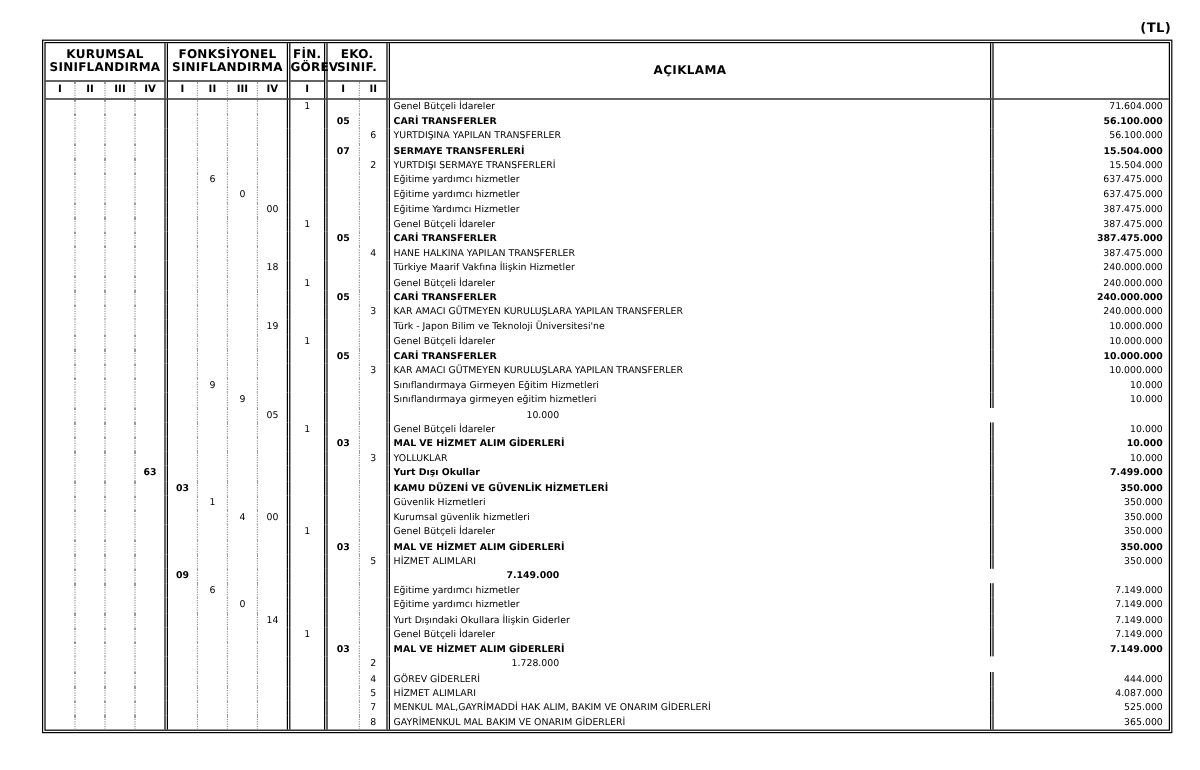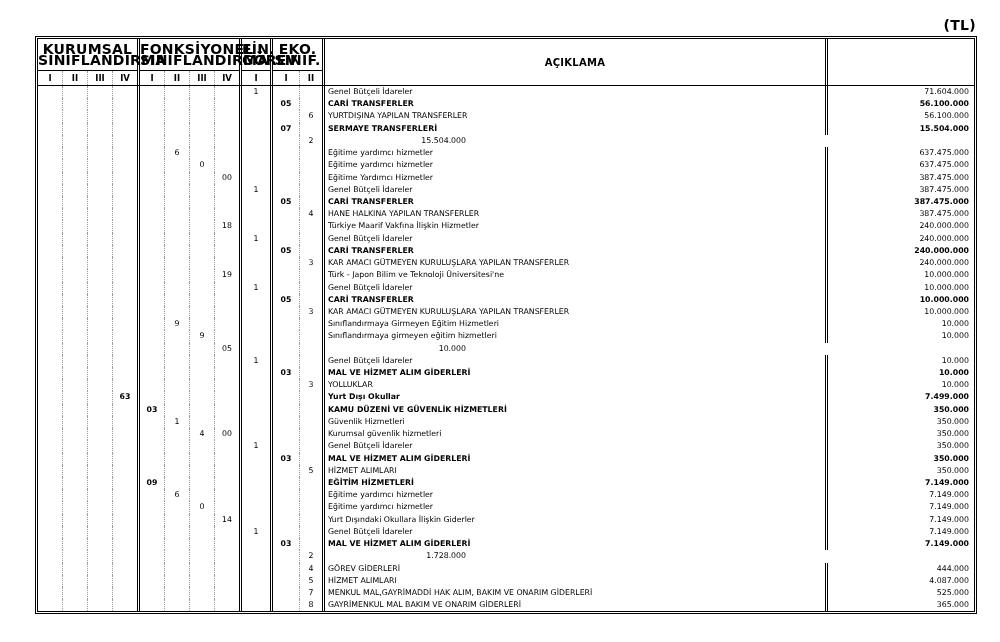--- a/index.html
+++ b/index.html
@@ -1,36 +1,36 @@
 <!DOCTYPE html>
 <html><head>
 <meta charset="utf-8">
 <style>
   html,body{margin:0;padding:0;background:#fff;}
   body{width:1000px;height:642px;overflow:hidden;color:#000;
        font-family:"DejaVu Sans","Liberation Sans",sans-serif;}
   .sheet{position:relative;padding-top:17px;padding-left:35px;}
-  .tl-label{width:942px;text-align:right;font-size:14px;font-weight:bold;
+  .tl-label{width:942px;text-align:right;font-size:11px;font-weight:bold;
             letter-spacing:.3px;margin-bottom:3px;padding-right:1px;box-sizing:border-box;}
   .budget-table{width:942px;border:3px double #000;box-sizing:border-box;background:#fff;}
 
   
   .g{flex:0 0 auto;box-sizing:border-box;display:flex;}
   .g-kur{width:99px;}
   .g-fon{width:102px;border-left:3px double #000;}
   .g-fin{width:31px;border-left:3px double #000;}
   .g-eko{width:52px;border-left:3px double #000;}
   .g-desc{width:503px;border-left:3px double #000;}
   .g-val{width:149px;border-left:3px double #000;align-items:center;}
 
   
   .head{display:flex;border-bottom:1px solid #000;}
   .hcol{display:block;}
   .titlebox{height:31px;border-bottom:1px solid #000;display:flex;flex-direction:column;
-            justify-content:center;text-align:center;font-weight:bold;font-size:14px;
+            justify-content:center;text-align:center;font-weight:bold;font-size:10px;
             line-height:10.5px;letter-spacing:.2px;}
   .colsrow{display:flex;height:14px;font-weight:bold;font-size:8.5px;}
   .bigbox{height:46px;display:flex;align-items:center;justify-content:center;
           font-weight:bold;font-size:10px;letter-spacing:.3px;}
 
   
   .c{flex:0 0 auto;box-sizing:border-box;text-align:center;overflow:hidden;white-space:nowrap;}
   .colsrow .c{line-height:14px;}
   .ck1{width:24px;}.ck2,.ck3,.ck4{width:25px;border-left:1px dotted #9a9a9a;}
   .cf1{width:24px;}.cf2,.cf3,.cf4{width:25px;border-left:1px dotted #9a9a9a;}
@@ -240,20 +240,23 @@
       <span class="c cf3"></span>
       <span class="c cf4"></span>
     </div>
     <div class="g g-fin">
       <span class="c cfin"></span>
     </div>
     <div class="g g-eko">
       <span class="c ce1"></span>
       <span class="c ce2">2</span>
     </div>
+    <div class="g g-desc">
+      <span class="c cdesc">YURTDIŞI SERMAYE TRANSFERLERİ</span>
+    </div>
     <div class="g g-val">
       <span class="c cval">15.504.000</span>
     </div>
   </div>
 
   <div class="row">
     <div class="g g-kur">
       <span class="c ck1"></span>
       <span class="c ck2"></span>
       <span class="c ck3"></span>
@@ -1018,23 +1021,20 @@
       <span class="c cf3"></span>
       <span class="c cf4"></span>
     </div>
     <div class="g g-fin">
       <span class="c cfin"></span>
     </div>
     <div class="g g-eko">
       <span class="c ce1"></span>
       <span class="c ce2"></span>
     </div>
-    <div class="g g-desc">
-      <span class="c cdesc">EĞİTİM HİZMETLERİ</span>
-    </div>
     <div class="g g-val">
       <span class="c cval">7.149.000</span>
     </div>
   </div>
 
   <div class="row">
     <div class="g g-kur">
       <span class="c ck1"></span>
       <span class="c ck2"></span>
       <span class="c ck3"></span>

